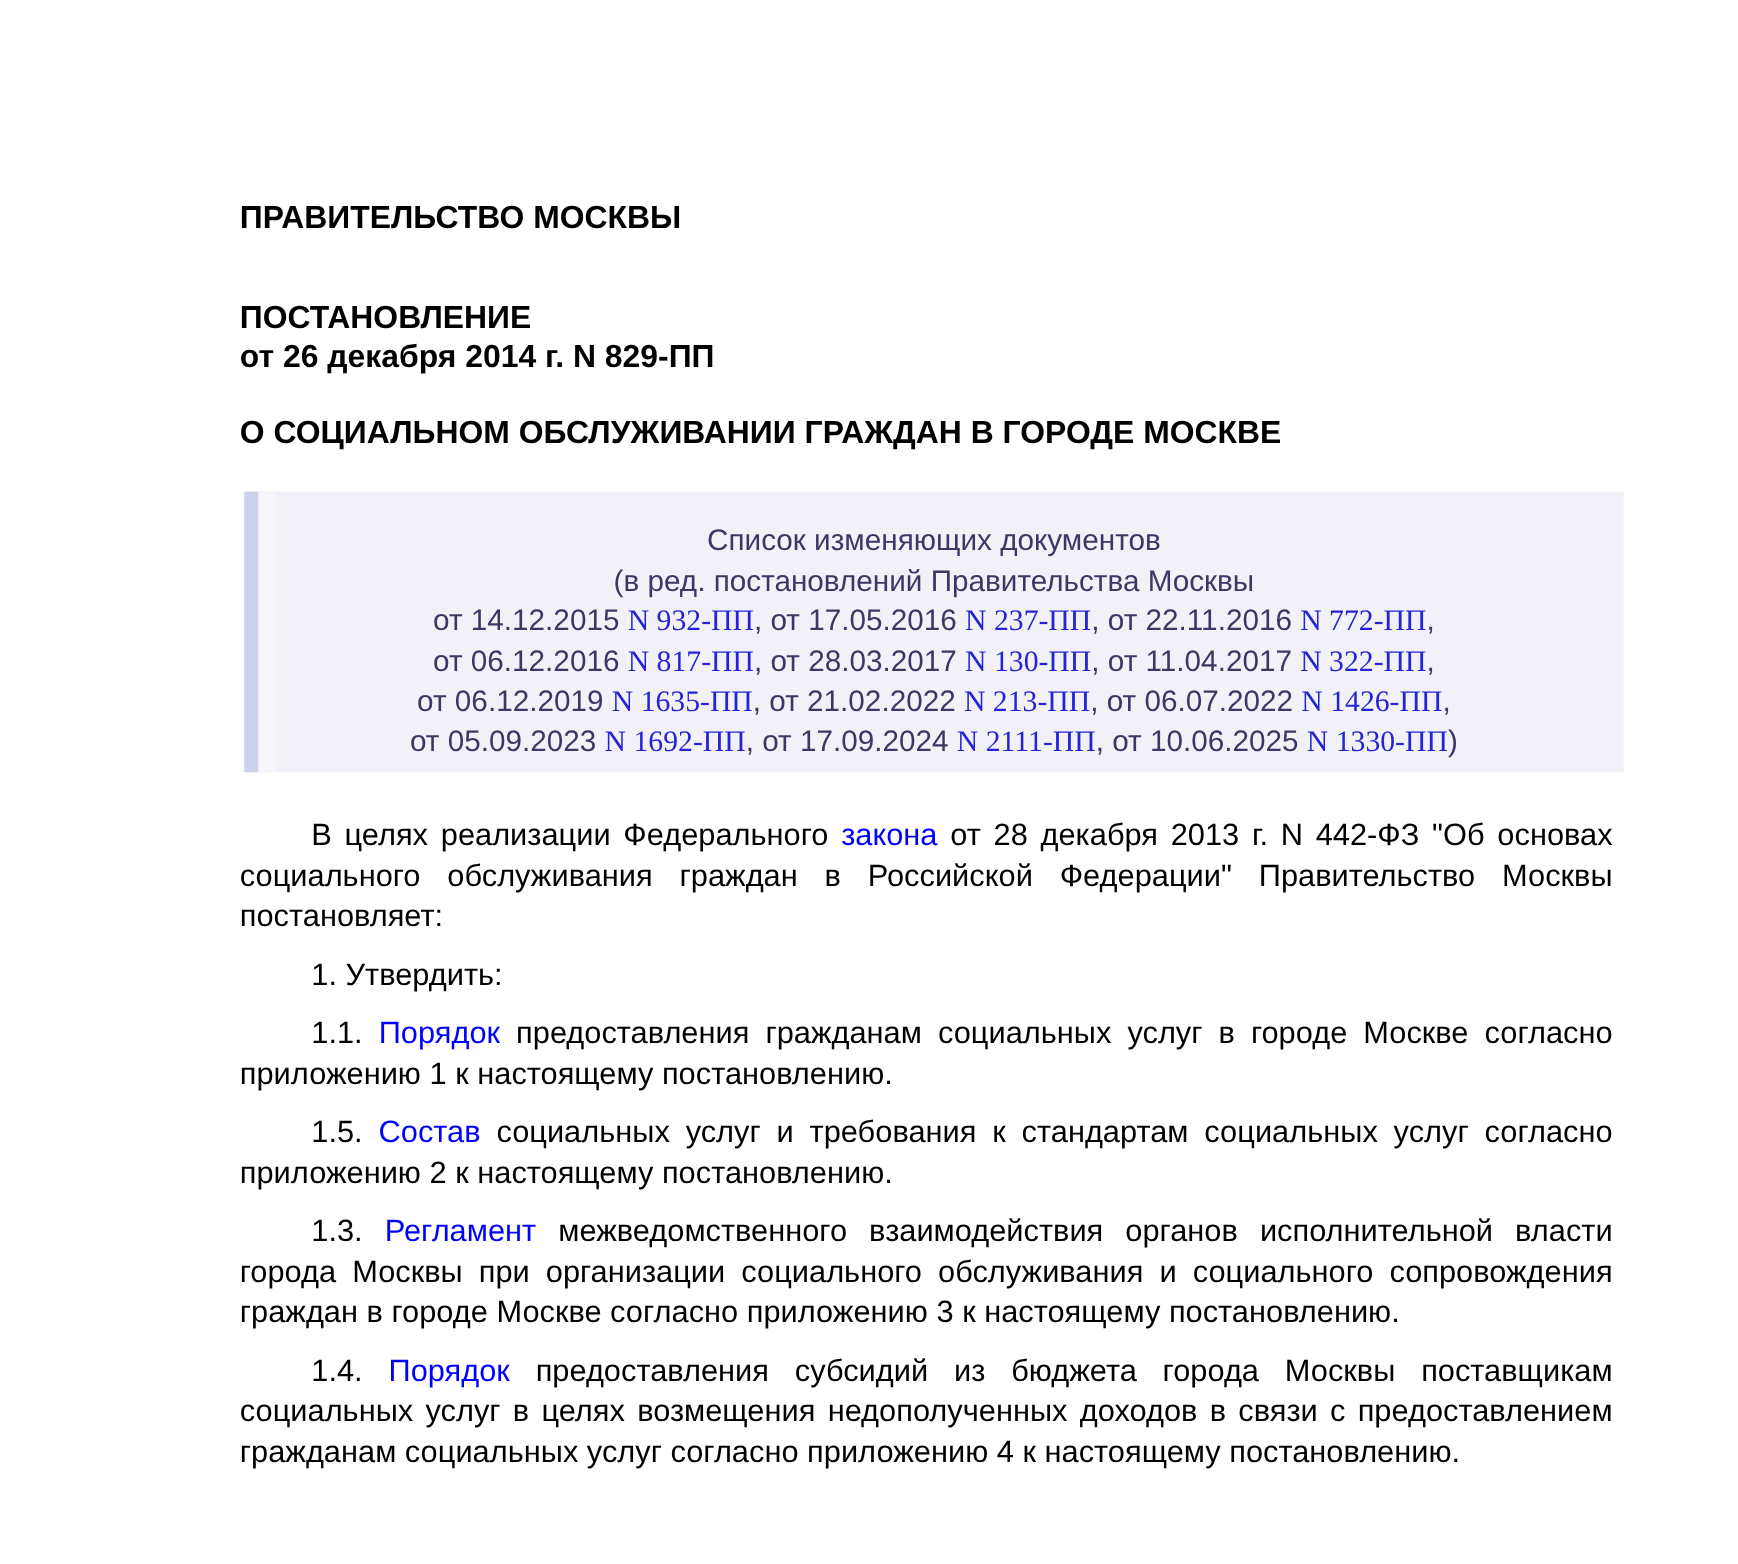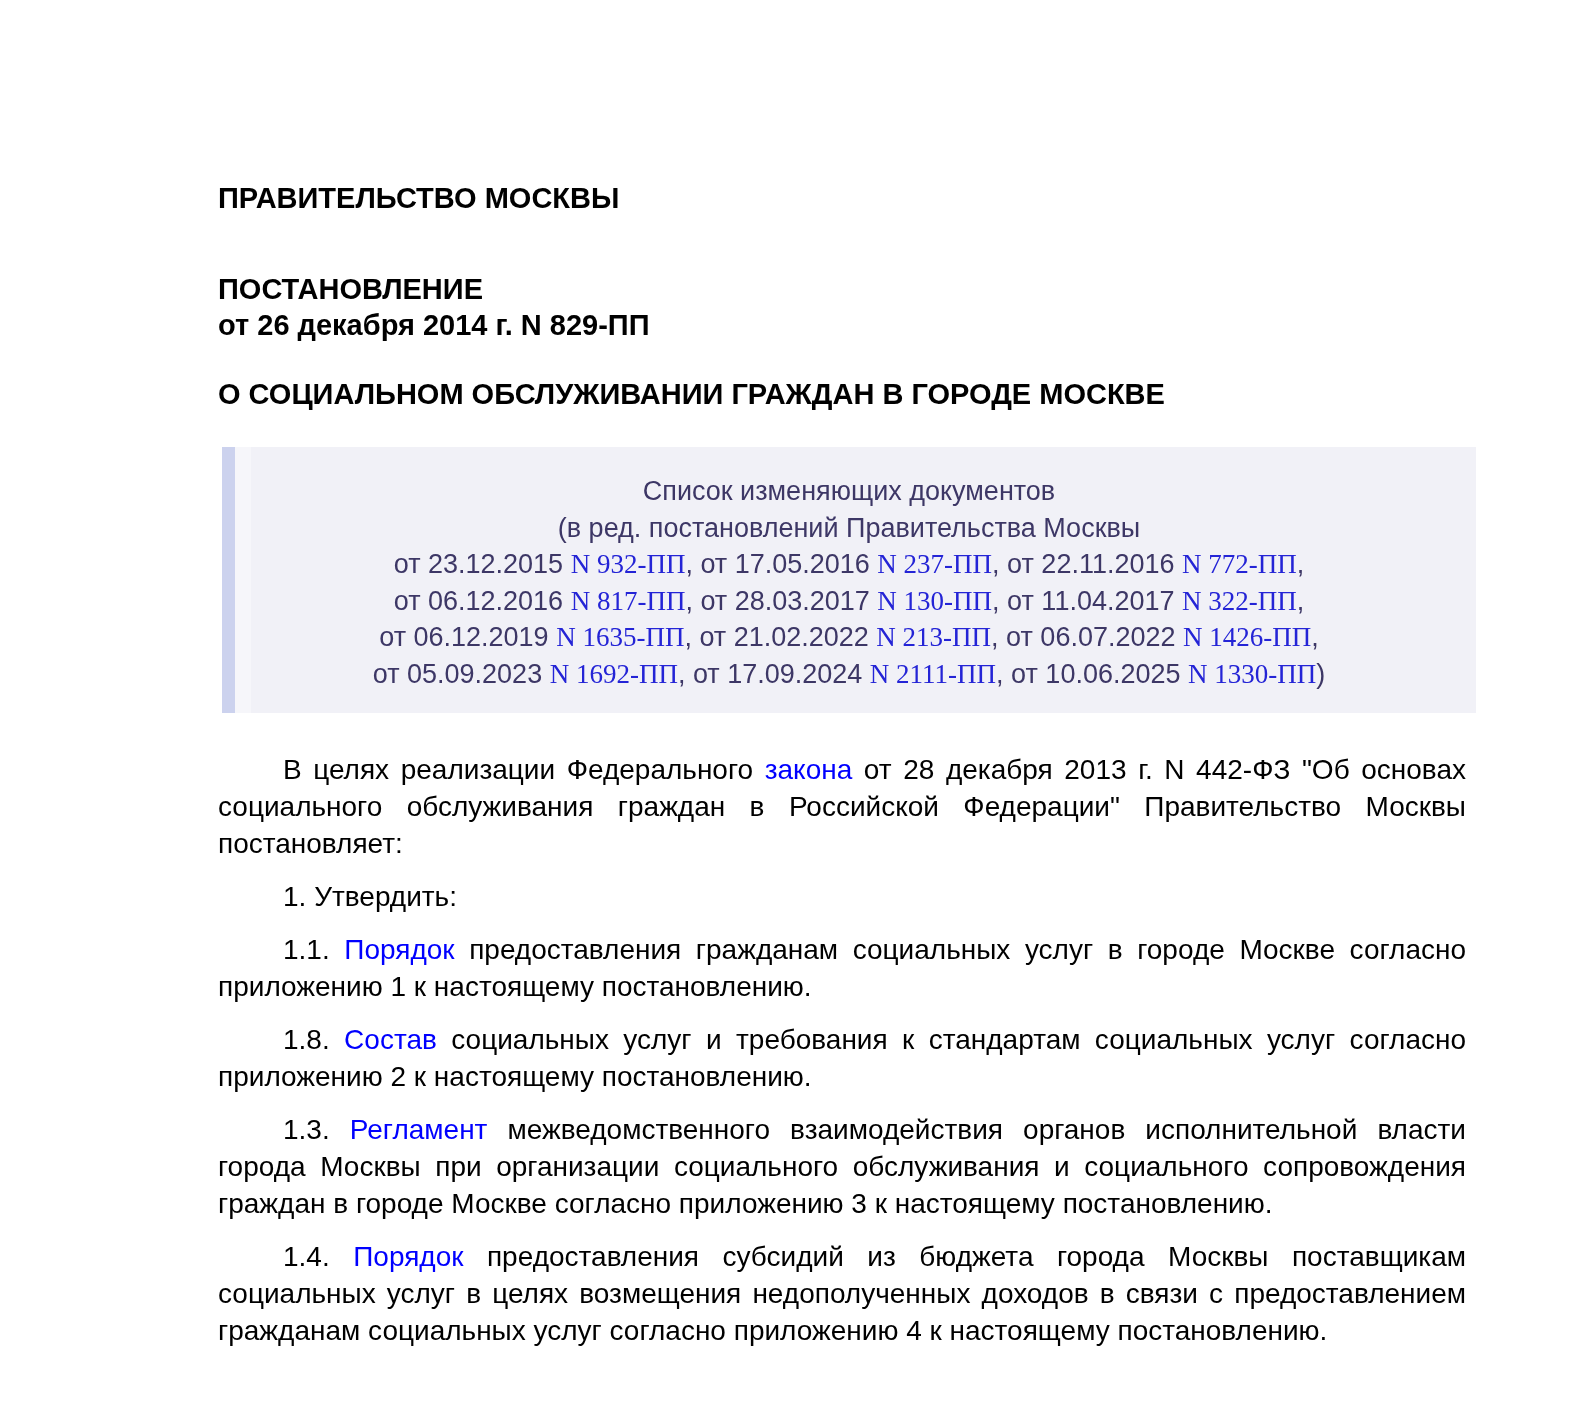--- a/index.html
+++ b/index.html
@@ -13,21 +13,21 @@
 
   .h-org, .h-type, .h-date, .h-title {
     font-size:29px; font-weight:bold; line-height:36px;
   }
   .h-block { margin-top:55px; }
   .h-title { margin-top:33px; }
 
   .amendments {
     position:relative; margin-top:35px; margin-left:4px; width:1254px;
     background:var(--box-bg, #f1f1f7);
-    padding:26px 0 21px 0;
+    padding:26px 0 10px 0;
   }
   .amendments .bar {
     position:absolute; left:0; top:0; bottom:0; width:13px;
     background:var(--box-bar, #ccd2ee);
   }
   .amendments .bar2 {
     position:absolute; left:13px; top:0; bottom:0; width:16px;
     background:#f6f6fa;
   }
   .amend-line {
@@ -58,30 +58,30 @@
     </div>
 
     <div class="h-title">О СОЦИАЛЬНОМ ОБСЛУЖИВАНИИ ГРАЖДАН В ГОРОДЕ МОСКВЕ</div>
 
     <div class="amendments">
       <div class="bar"></div>
       <div class="bar2"></div>
       <div id="amendments-lines">
           <div class="amend-line"><span>Список изменяющих документов</span></div>
           <div class="amend-line"><span>(в ред. постановлений Правительства Москвы</span></div>
-          <div class="amend-line"><span>от 23.12.2015 </span><span class="doc-link">N 932-ПП</span><span>, от 17.05.2016 </span><span class="doc-link">N 237-ПП</span><span>, от 22.11.2016 </span><span class="doc-link">N 772-ПП</span><span>,</span></div>
+          <div class="amend-line"><span>от 14.12.2015 </span><span class="doc-link">N 932-ПП</span><span>, от 17.05.2016 </span><span class="doc-link">N 237-ПП</span><span>, от 22.11.2016 </span><span class="doc-link">N 772-ПП</span><span>,</span></div>
           <div class="amend-line"><span>от 06.12.2016 </span><span class="doc-link">N 817-ПП</span><span>, от 28.03.2017 </span><span class="doc-link">N 130-ПП</span><span>, от 11.04.2017 </span><span class="doc-link">N 322-ПП</span><span>,</span></div>
           <div class="amend-line"><span>от 06.12.2019 </span><span class="doc-link">N 1635-ПП</span><span>, от 21.02.2022 </span><span class="doc-link">N 213-ПП</span><span>, от 06.07.2022 </span><span class="doc-link">N 1426-ПП</span><span>,</span></div>
           <div class="amend-line"><span>от 05.09.2023 </span><span class="doc-link">N 1692-ПП</span><span>, от 17.09.2024 </span><span class="doc-link">N 2111-ПП</span><span>, от 10.06.2025 </span><span class="doc-link">N 1330-ПП</span><span>)</span></div>
         </div>
     </div>
 
     <div class="body-paragraphs" id="body-paragraphs">
         <div class="para"><span>В целях реализации Федерального </span><span class="doc-link">закона</span><span> от 28 декабря 2013 г. N 442-ФЗ "Об основах социального обслуживания граждан в Российской Федерации" Правительство Москвы постановляет:</span></div>
         <div class="para"><span>1. Утвердить:</span></div>
         <div class="para"><span>1.1. </span><span class="doc-link">Порядок</span><span> предоставления гражданам социальных услуг в городе Москве согласно приложению 1 к настоящему постановлению.</span></div>
-        <div class="para"><span>1.8. </span><span class="doc-link">Состав</span><span> социальных услуг и требования к стандартам социальных услуг согласно приложению 2 к настоящему постановлению.</span></div>
+        <div class="para"><span>1.5. </span><span class="doc-link">Состав</span><span> социальных услуг и требования к стандартам социальных услуг согласно приложению 2 к настоящему постановлению.</span></div>
         <div class="para"><span>1.3. </span><span class="doc-link">Регламент</span><span> межведомственного взаимодействия органов исполнительной власти города Москвы при организации социального обслуживания и социального сопровождения граждан в городе Москве согласно приложению 3 к настоящему постановлению.</span></div>
         <div class="para"><span>1.4. </span><span class="doc-link">Порядок</span><span> предоставления субсидий из бюджета города Москвы поставщикам социальных услуг в целях возмещения недополученных доходов в связи с предоставлением гражданам социальных услуг согласно приложению 4 к настоящему постановлению.</span></div>
       </div>
 
   </div>
 </div>
 
 </body></html>

